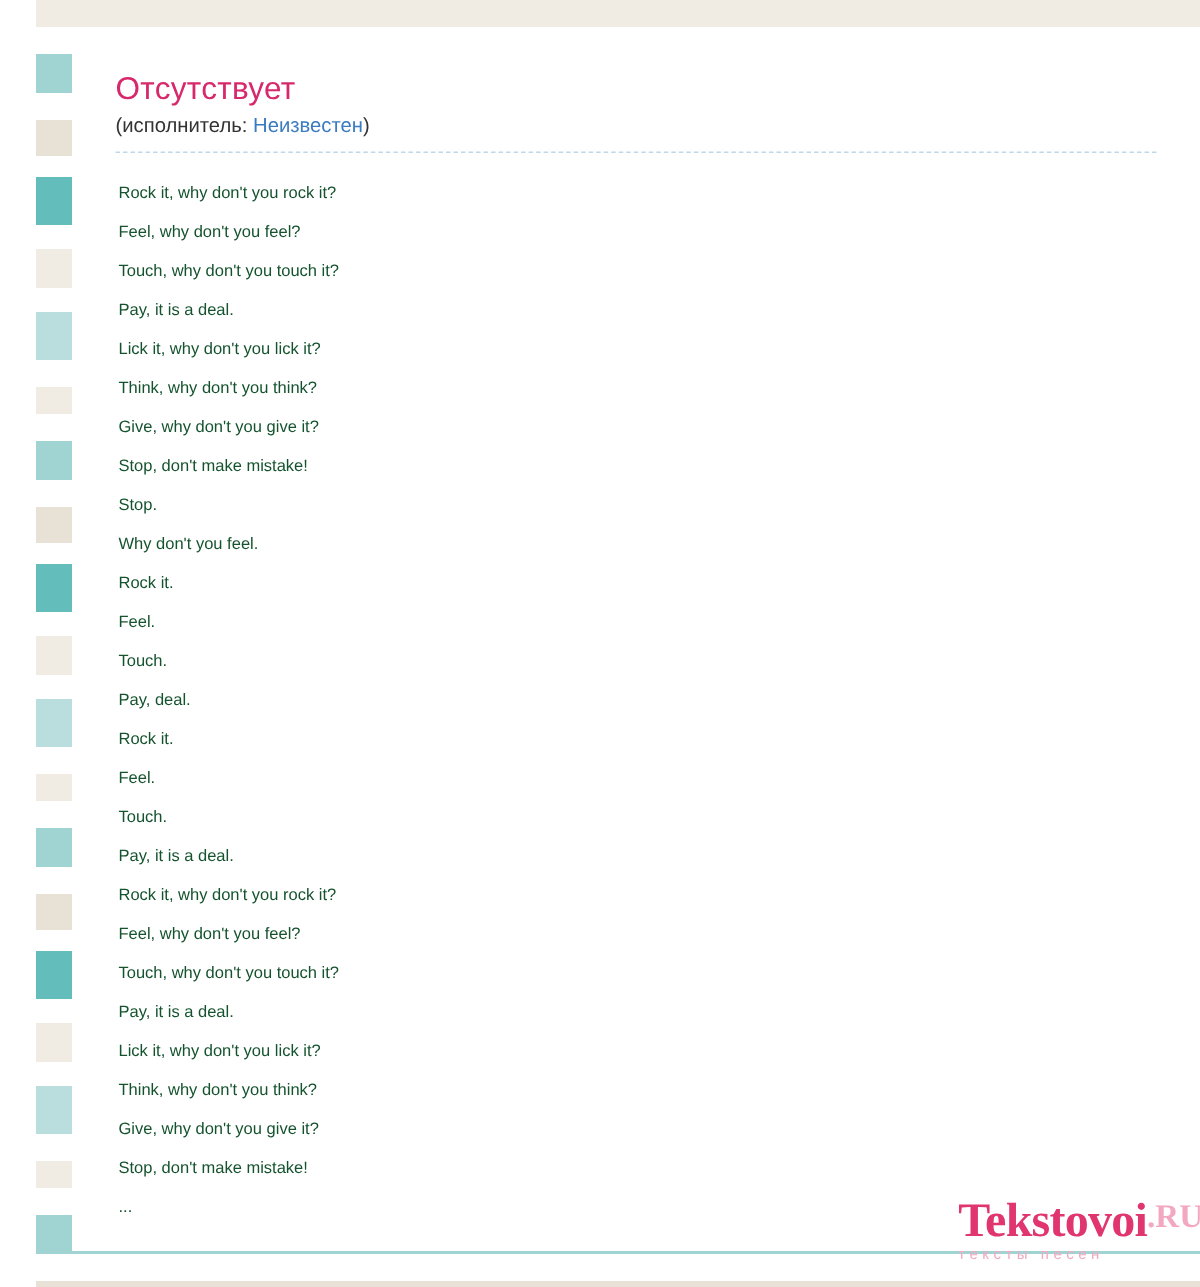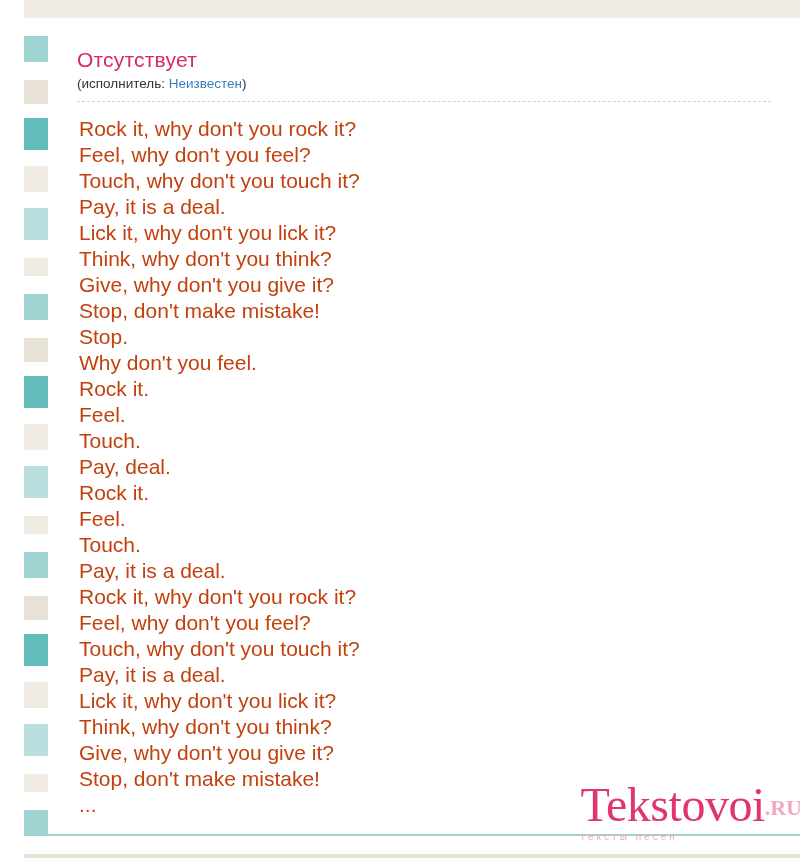--- a/index.html
+++ b/index.html
@@ -73,40 +73,40 @@
     text-align: center;
   }
 
   .divider {
     border: 0;
     border-top: 1px dashed #bfd8e6;
     margin: 0 0 14px 0;
   }
 
   .lyrics {
-    font-size: 21px;
+    font-size: 11px;
     line-height: 26px;
-    color: #c2410c;
+    color: #14532d;
     white-space: pre-wrap;
     padding-left: 2px;
   }
   .lyrics .line { display: block; }
 
   
   .logo {
     position: absolute;
     right: 22px;
     bottom: 16px;
     text-align: center;
     user-select: none;
   }
   .logo-main {
     font-family: "Liberation Serif", serif;
-    font-weight: normal;
-    font-size: 48px;
+    font-weight: bold;
+    font-size: 32px;
     letter-spacing: -0.5px;
     color: #e1356f;
     line-height: 1;
     display: inline-block;
   }
   .logo-tld {
     font-family: "Liberation Serif", serif;
     font-weight: bold;
     font-size: 22px;
     color: #f3a8c2;

